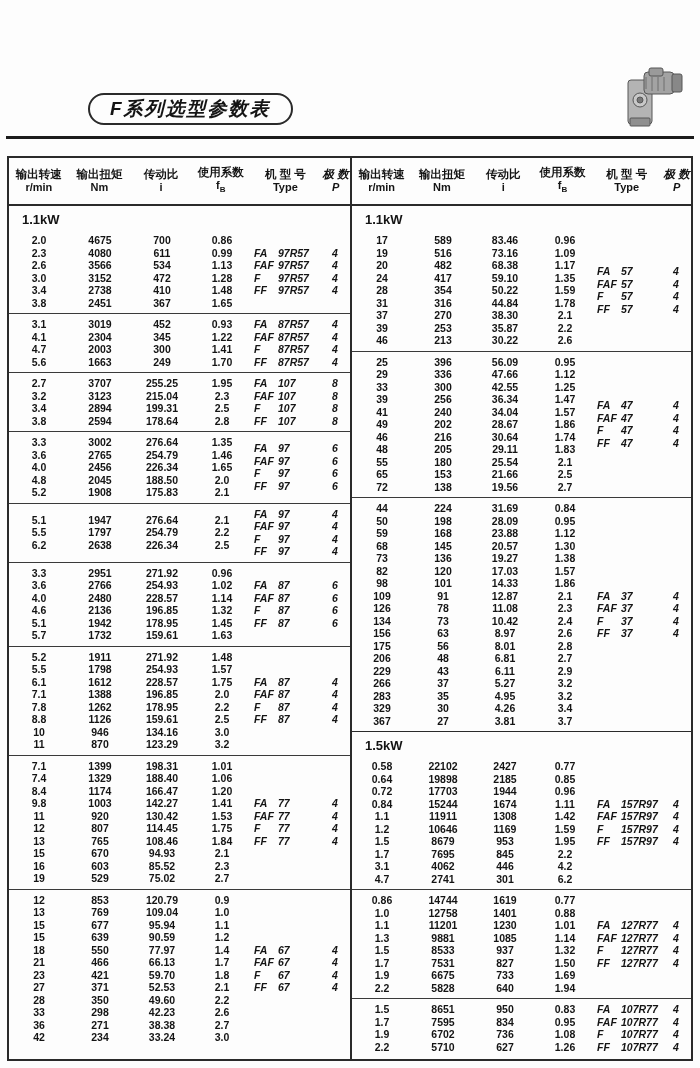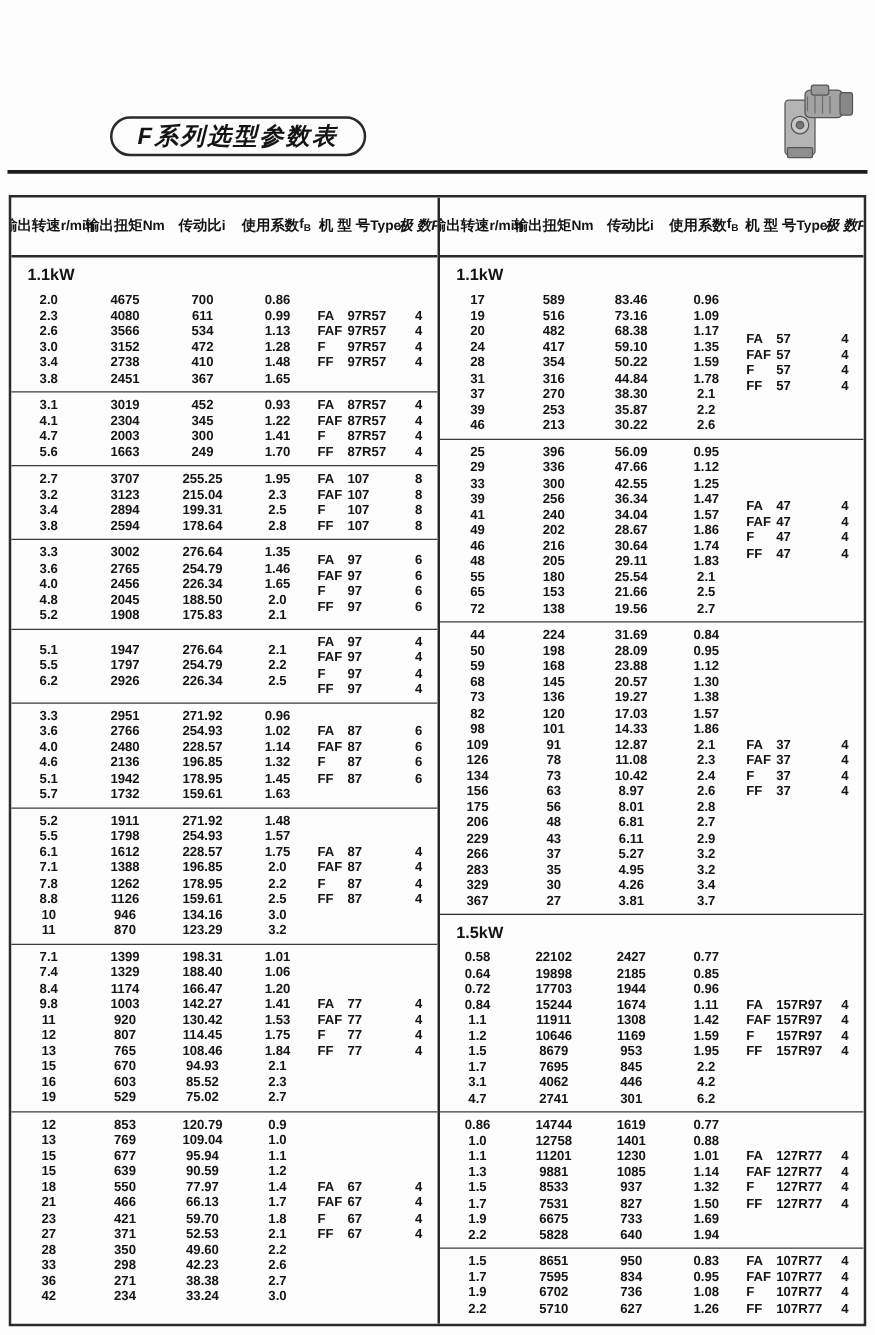--- a/index.html
+++ b/index.html
@@ -23,40 +23,40 @@
   }
   
   .param-table {
     position:absolute; left:7px; right:7px; top:156px; bottom:7px;
     border:2px solid #2a2a2a; display:flex; overflow:hidden; background:#fdfdfd;
   }
   .half { width:50%; display:flex; flex-direction:column; overflow:hidden; }
   .half.right { border-left:2px solid #2a2a2a; }
   
   .thead { display:flex; height:48px; border-bottom:2px solid #2a2a2a; align-items:center; flex-shrink:0; }
-  .hcol { display:flex; flex-direction:row; align-items:center; justify-content:center; line-height:13px; }
+  .hcol { display:flex; flex-direction:column; align-items:center; justify-content:center; line-height:13px; }
   .hcn { font-size:11.5px; font-weight:bold; white-space:nowrap; }
   .hunit { font-size:11px; font-weight:bold; }
   .hunit sub { font-size:8px; }
   .w-speed  { width:60px; }
   .w-torque { width:62px; }
   .w-ratio  { width:62px; }
   .w-fb     { width:58px; }
   .w-type   { width:72px;justify-content:flex-end; }
   .w-poles  { width:29px;font-style:italic; }
   
   .sec-label { font-size:13px; font-weight:bold; padding:6px 0 3px 13px; flex-shrink:0; }
   .section.bordered { border-top:1.5px solid #2a2a2a; }
   .block { display:flex; align-items:center; padding:4px 0; }
   .block + .block { border-top:1px solid #3a3a3a; }
   .rows { width:242px; display:flex; flex-direction:column; }
   .drow { display:flex; line-height:12.5px; }
   .dcell { font-size:10.5px; font-weight:bold; text-align:center; white-space:nowrap; }
   .types { flex:1; display:flex; flex-direction:column; }
-  .trow { display:flex; line-height:12.5px; align-items:center; }
+  .trow { display:flex; line-height:12.5px; align-items:center;font-style:italic; }
   .tprefix { width:27px; padding-left:3px; font-size:10.5px; font-weight:bold; }
   .tmodel  { flex:1; font-size:10.5px; font-weight:bold; }
   .tpoles  { width:30px; text-align:center; font-size:10.5px; font-weight:bold; }
 </style>
 </head>
 <body>
 
 <div class="page">
 
   <div class="title-capsule">
@@ -338,21 +338,21 @@
                 <span class="dcell w-fb">2.1</span>
               </div>
               <div class="drow">
                 <span class="dcell w-speed">5.5</span>
                 <span class="dcell w-torque">1797</span>
                 <span class="dcell w-ratio">254.79</span>
                 <span class="dcell w-fb">2.2</span>
               </div>
               <div class="drow">
                 <span class="dcell w-speed">6.2</span>
-                <span class="dcell w-torque">2926</span>
+                <span class="dcell w-torque">2638</span>
                 <span class="dcell w-ratio">226.34</span>
                 <span class="dcell w-fb">2.5</span>
               </div>
             </div>
             <div class="types">
               <div class="trow">
                 <span class="tprefix">FA</span>
                 <span class="tmodel">97</span>
                 <span class="tpoles">4</span>
               </div>

